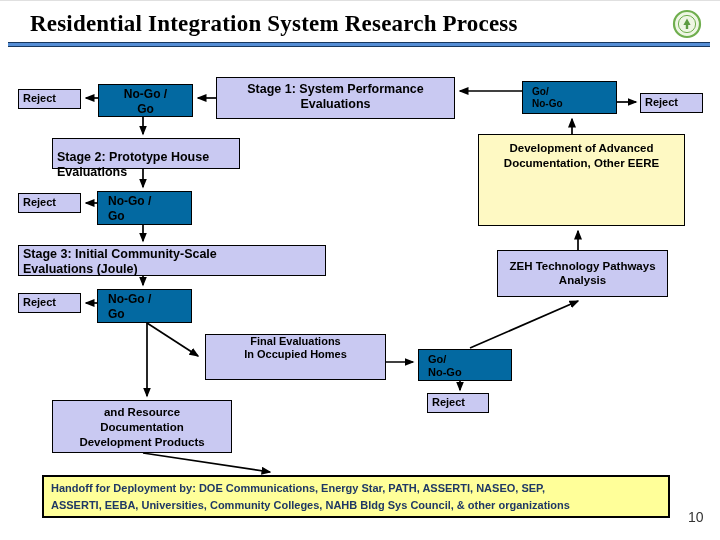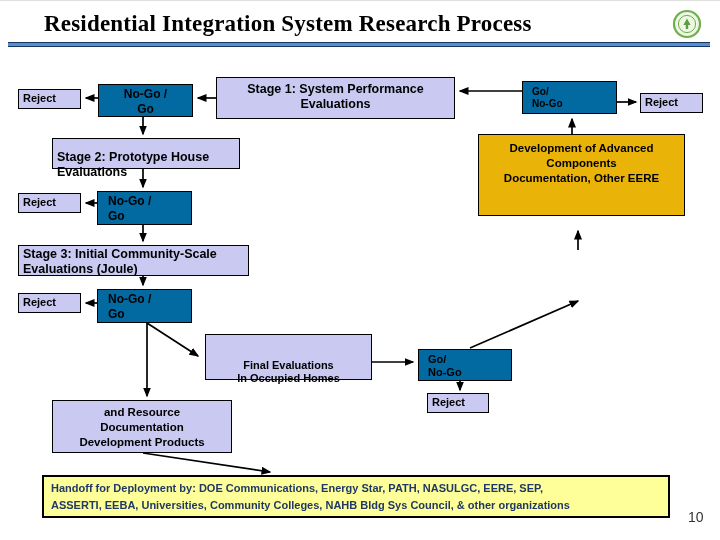--- a/index.html
+++ b/index.html
@@ -3,21 +3,21 @@
 <meta charset="utf-8">
 <style>
   html,body { margin:0; padding:0; background:#fff; }
   .slide {
     position:relative; width:720px; height:540px; background:#ffffff;
     overflow:hidden; font-family:"Liberation Sans", sans-serif;
     border-top:1px solid #e0e0e0;
   }
   
   .title {
-    position:absolute; left:44px; top:10px; width:640px;
+    position:absolute; left:30px; top:10px; width:640px;
     font-family:"Liberation Serif", serif; font-weight:bold;
     font-size:23px; color:#000; letter-spacing:0.2px; white-space:nowrap;
   }
   .header-rule {
     position:absolute; left:8px; top:41px; width:702px; height:3px;
     background:#558ed5; border-top:1px solid #17375e; border-bottom:1px solid #17375e;
   }
   .seal { position:absolute; left:672px; top:8px; width:30px; height:30px; }
 
   
@@ -28,30 +28,30 @@
   .lav  { background:#c9c9f2; }
   .teal { background:#0369a1; }
   .u    { }
 
   
   #reject1   { left:18px;  top:88px;  width:63px;  height:20px; font-size:11px; padding:2px 0 0 4px; }
   #nogo1     { left:98px;  top:83px;  width:95px;  height:33px; font-size:12px; padding-top:2px; text-align:center; }
   #stage1    { left:216px; top:76px;  width:239px; height:42px; font-size:12.5px; padding-top:4px; text-align:center; }
   #gonogoTR  { left:522px; top:80px;  width:95px;  height:33px; font-size:10px; padding:4px 0 0 9px; }
   #rejectTR  { left:640px; top:92px;  width:63px;  height:20px; font-size:11px; padding:2px 0 0 4px; }
-  #orange    { left:478px; top:133px; width:207px; height:82px; font-size:11.5px; padding-top:6px;
-               text-align:center; background:#eab308; line-height:1.3; }
+  #orange    { left:478px; top:133px; width:207px; height:92px; font-size:11.5px; padding-top:6px;
+               text-align:center; background:#fef9c3; line-height:1.3; }
   #stage2    { left:52px;  top:137px; width:188px; height:31px; font-size:12.5px; padding:11px 0 0 4px; }
   #reject3   { left:18px;  top:192px; width:63px;  height:20px; font-size:11px; padding:2px 0 0 4px; }
   #nogo3     { left:97px;  top:190px; width:95px;  height:34px; font-size:12px; padding:2px 0 0 10px; }
-  #stage3    { left:18px;  top:244px; width:231px; height:31px; font-size:12.5px; padding:1px 0 0 4px; }
+  #stage3    { left:18px;  top:244px; width:308px; height:31px; font-size:12.5px; padding:1px 0 0 4px; }
   #zeh       { left:497px; top:249px; width:171px; height:47px; font-size:11.5px; padding-top:8px; text-align:center; }
   #reject5   { left:18px;  top:292px; width:63px;  height:20px; font-size:11px; padding:2px 0 0 4px; }
   #nogo5     { left:97px;  top:288px; width:95px;  height:34px; font-size:12px; padding:2px 0 0 10px; }
-  #finalEval { left:205px; top:333px; width:167px; height:46px; font-size:11px; padding-top:24px; text-align:center; }
+  #finalEval { left:205px; top:333px; width:181px; height:46px; font-size:11px; padding-top:0; text-align:center; }
   #gonogoR6  { left:418px; top:348px; width:94px;  height:32px; font-size:11px; padding:3px 0 0 9px; }
   #reject6   { left:427px; top:392px; width:62px;  height:20px; font-size:11px; padding:2px 0 0 4px; }
   #docs      { left:52px;  top:399px; width:180px; height:53px; font-size:11.5px; padding-top:4px; text-align:center; line-height:1.3; }
   #handoff   { left:42px;  top:474px; width:628px; height:43px; font-size:11px; background:#ffff99;
                border:2px solid #000; color:#1f3864; padding:3px 0 0 7px; line-height:1.5; }
 
   .arrows { position:absolute; left:0; top:0; width:720px; height:540px; pointer-events:none; }
   .page-num { position:absolute; left:688px; top:508px; font-size:14px; color:#333; font-family:"Liberation Sans", sans-serif; }
 </style>
 </head>
@@ -108,40 +108,43 @@
   <div class="bx teal" id="gonogoTR">
     <div>Go/</div>
     <div>No-Go</div>
   </div>
   <div class="bx lav" id="rejectTR">
     <span>Reject</span>
   </div>
 
   <div class="bx" id="orange">
     <div class="u">Development of Advanced</div>
-    <div class="u">Components</div>
     <div>Documentation, Other EERE</div>
   </div>
 
   <div class="bx lav" id="stage2">
     <div><span class="u">Stage 2</span><span>: Prototype House</span></div>
     <div>Evaluations</div>
   </div>
 
   <div class="bx lav" id="reject3">
     <span>Reject</span>
   </div>
   <div class="bx teal" id="nogo3">
     <div>No-Go /</div>
     <div>Go</div>
   </div>
 
   <div class="bx lav" id="stage3">
     <div><span class="u">Stage 3</span><span>: Initial Community-Scale</span></div>
     <div>Evaluations (Joule)</div>
+  </div>
+  <div class="bx lav" id="zeh">
+    <div>ZEH Technology Pathways</div>
+    <div>Analysis</div>
   </div>
 
   <div class="bx lav" id="reject5">
     <span>Reject</span>
   </div>
   <div class="bx teal" id="nogo5">
     <div>No-Go /</div>
     <div>Go</div>
   </div>
 
@@ -157,18 +160,18 @@
     <span>Reject</span>
   </div>
 
   <div class="bx lav" id="docs">
     <div>and Resource</div>
     <div>Documentation</div>
     <div>Development Products</div>
   </div>
 
   <div class="bx" id="handoff">
-    <div>Handoff for Deployment by: DOE Communications, Energy Star, PATH, NASULGC, EERE, SEP,</div>
+    <div>Handoff for Deployment by: DOE Communications, Energy Star, PATH, ASSERTI, NASEO, SEP,</div>
     <div>ASSERTI, EEBA, Universities, Community Colleges, NAHB Bldg Sys Council, &amp; other organizations</div>
   </div>
 
   <div class="page-num">10</div>
 </div>
 
 </body></html>

